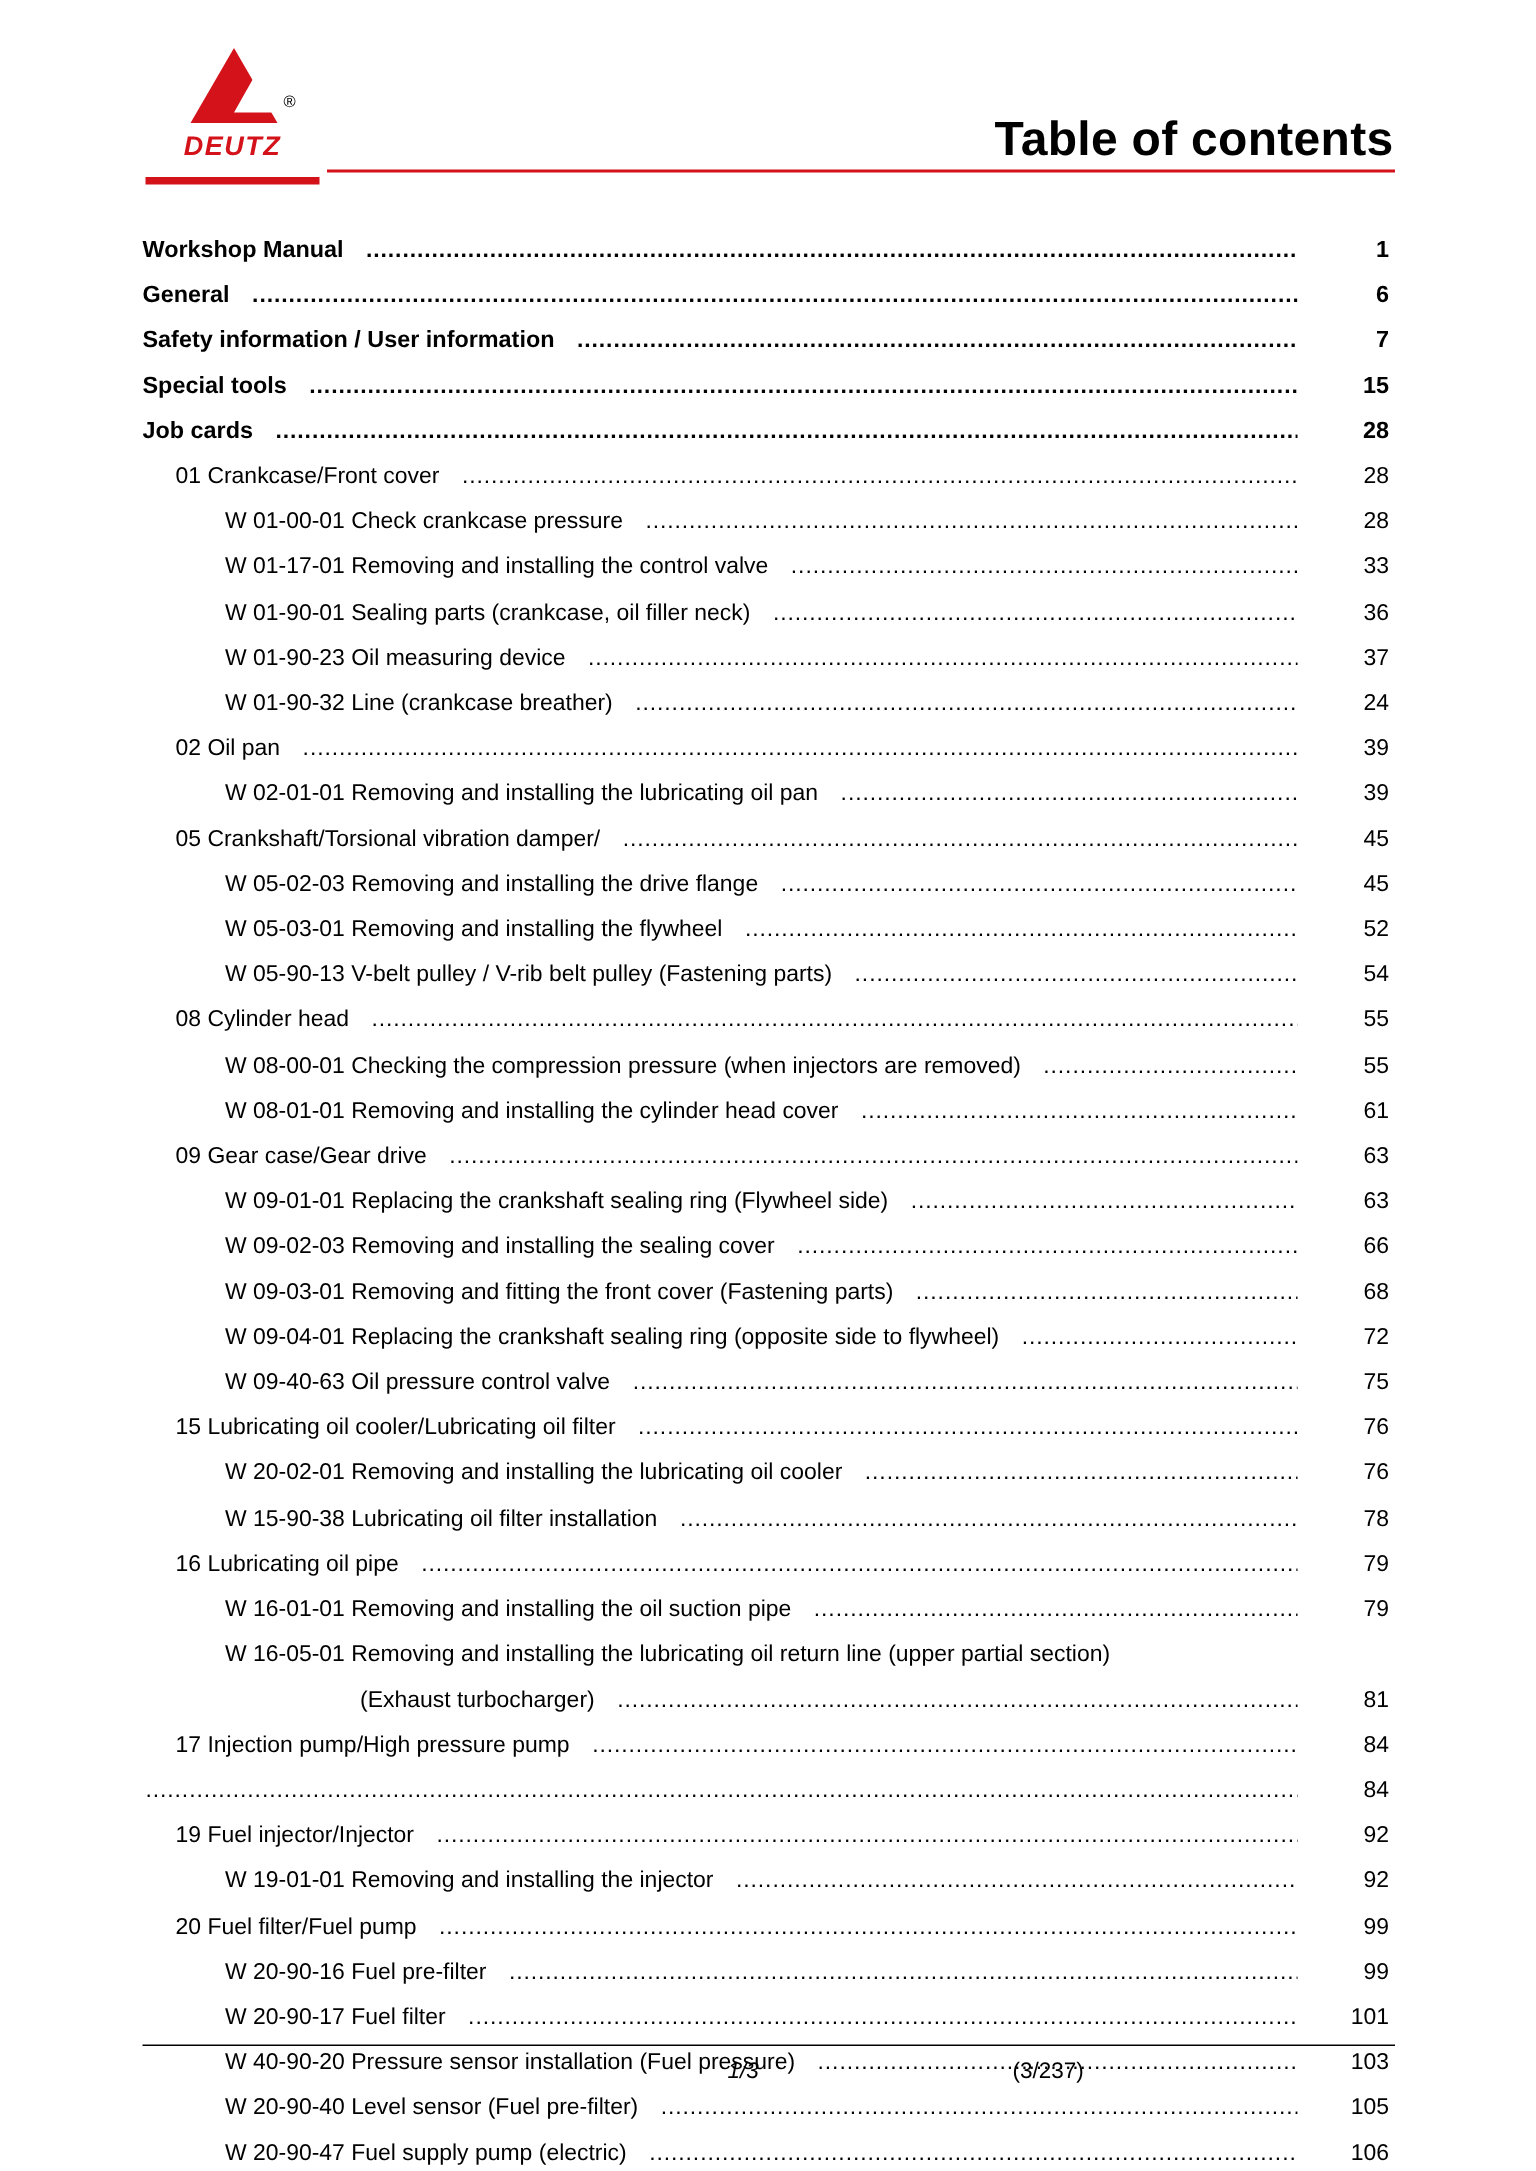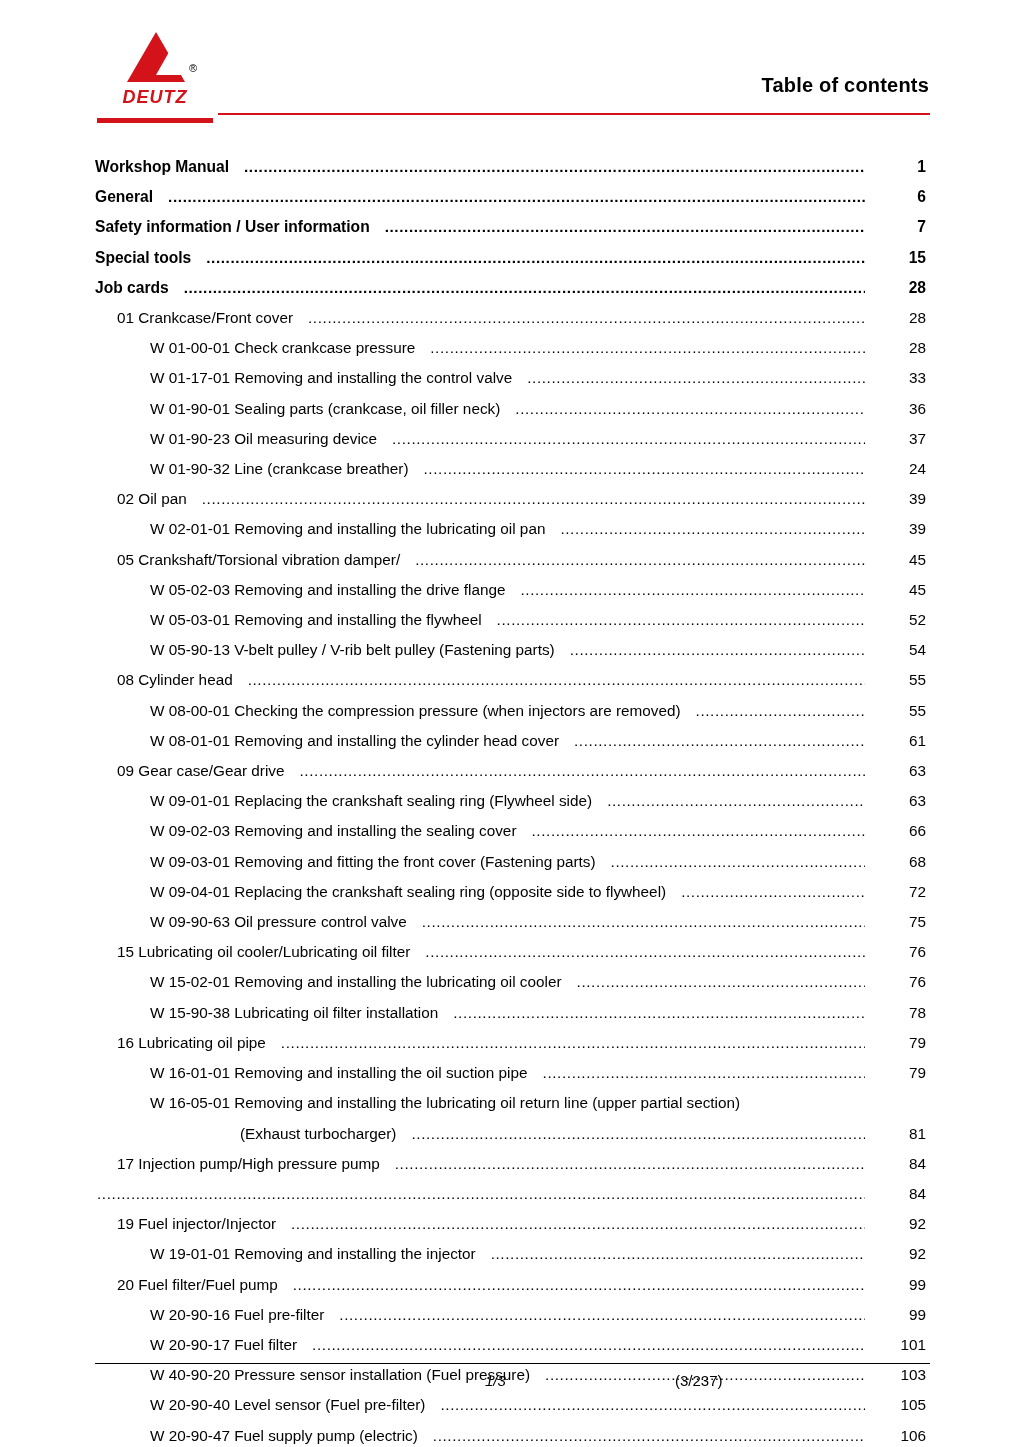--- a/index.html
+++ b/index.html
@@ -88,21 +88,21 @@
     left: 2px;
     top: 86px;
     width: 116px;
     height: 5px;
     background: #d3121a;
   }
   .doc-title {
     position: absolute;
     right: 95px;
     top: 74px;
-    font-size: 20px;
+    font-size: 32px;
     font-weight: bold;
     color: #000;
     letter-spacing: 0.2px;
   }
   .title-rule {
     position: absolute;
     left: 218px;
     top: 113px;
     width: 712px;
     height: 2px;
@@ -321,31 +321,31 @@
         <span class="toc-label">W 09-03-01 Removing and fitting the front cover (Fastening parts)</span>
         <span class="toc-dots">................................................................................................................................................................................................................................................................................................................................................................................................................</span>
         <span class="toc-page">68</span>
       </div>
       <div class="toc-row lvl2">
         <span class="toc-label">W 09-04-01 Replacing the crankshaft sealing ring (opposite side to flywheel)</span>
         <span class="toc-dots">................................................................................................................................................................................................................................................................................................................................................................................................................</span>
         <span class="toc-page">72</span>
       </div>
       <div class="toc-row lvl2">
-        <span class="toc-label">W 09-90-63 Oil pressure control valve</span>
+        <span class="toc-label">W 09-40-63 Oil pressure control valve</span>
         <span class="toc-dots">................................................................................................................................................................................................................................................................................................................................................................................................................</span>
         <span class="toc-page">75</span>
       </div>
       <div class="toc-row lvl1">
         <span class="toc-label">15 Lubricating oil cooler/Lubricating oil filter</span>
         <span class="toc-dots">................................................................................................................................................................................................................................................................................................................................................................................................................</span>
         <span class="toc-page">76</span>
       </div>
       <div class="toc-row lvl2">
-        <span class="toc-label">W 15-02-01 Removing and installing the lubricating oil cooler</span>
+        <span class="toc-label">W 20-02-01 Removing and installing the lubricating oil cooler</span>
         <span class="toc-dots">................................................................................................................................................................................................................................................................................................................................................................................................................</span>
         <span class="toc-page">76</span>
       </div>
       <div class="toc-row lvl2">
         <span class="toc-label">W 15-90-38 Lubricating oil filter installation</span>
         <span class="toc-dots">................................................................................................................................................................................................................................................................................................................................................................................................................</span>
         <span class="toc-page">78</span>
       </div>
       <div class="toc-row lvl1">
         <span class="toc-label">16 Lubricating oil pipe</span>

